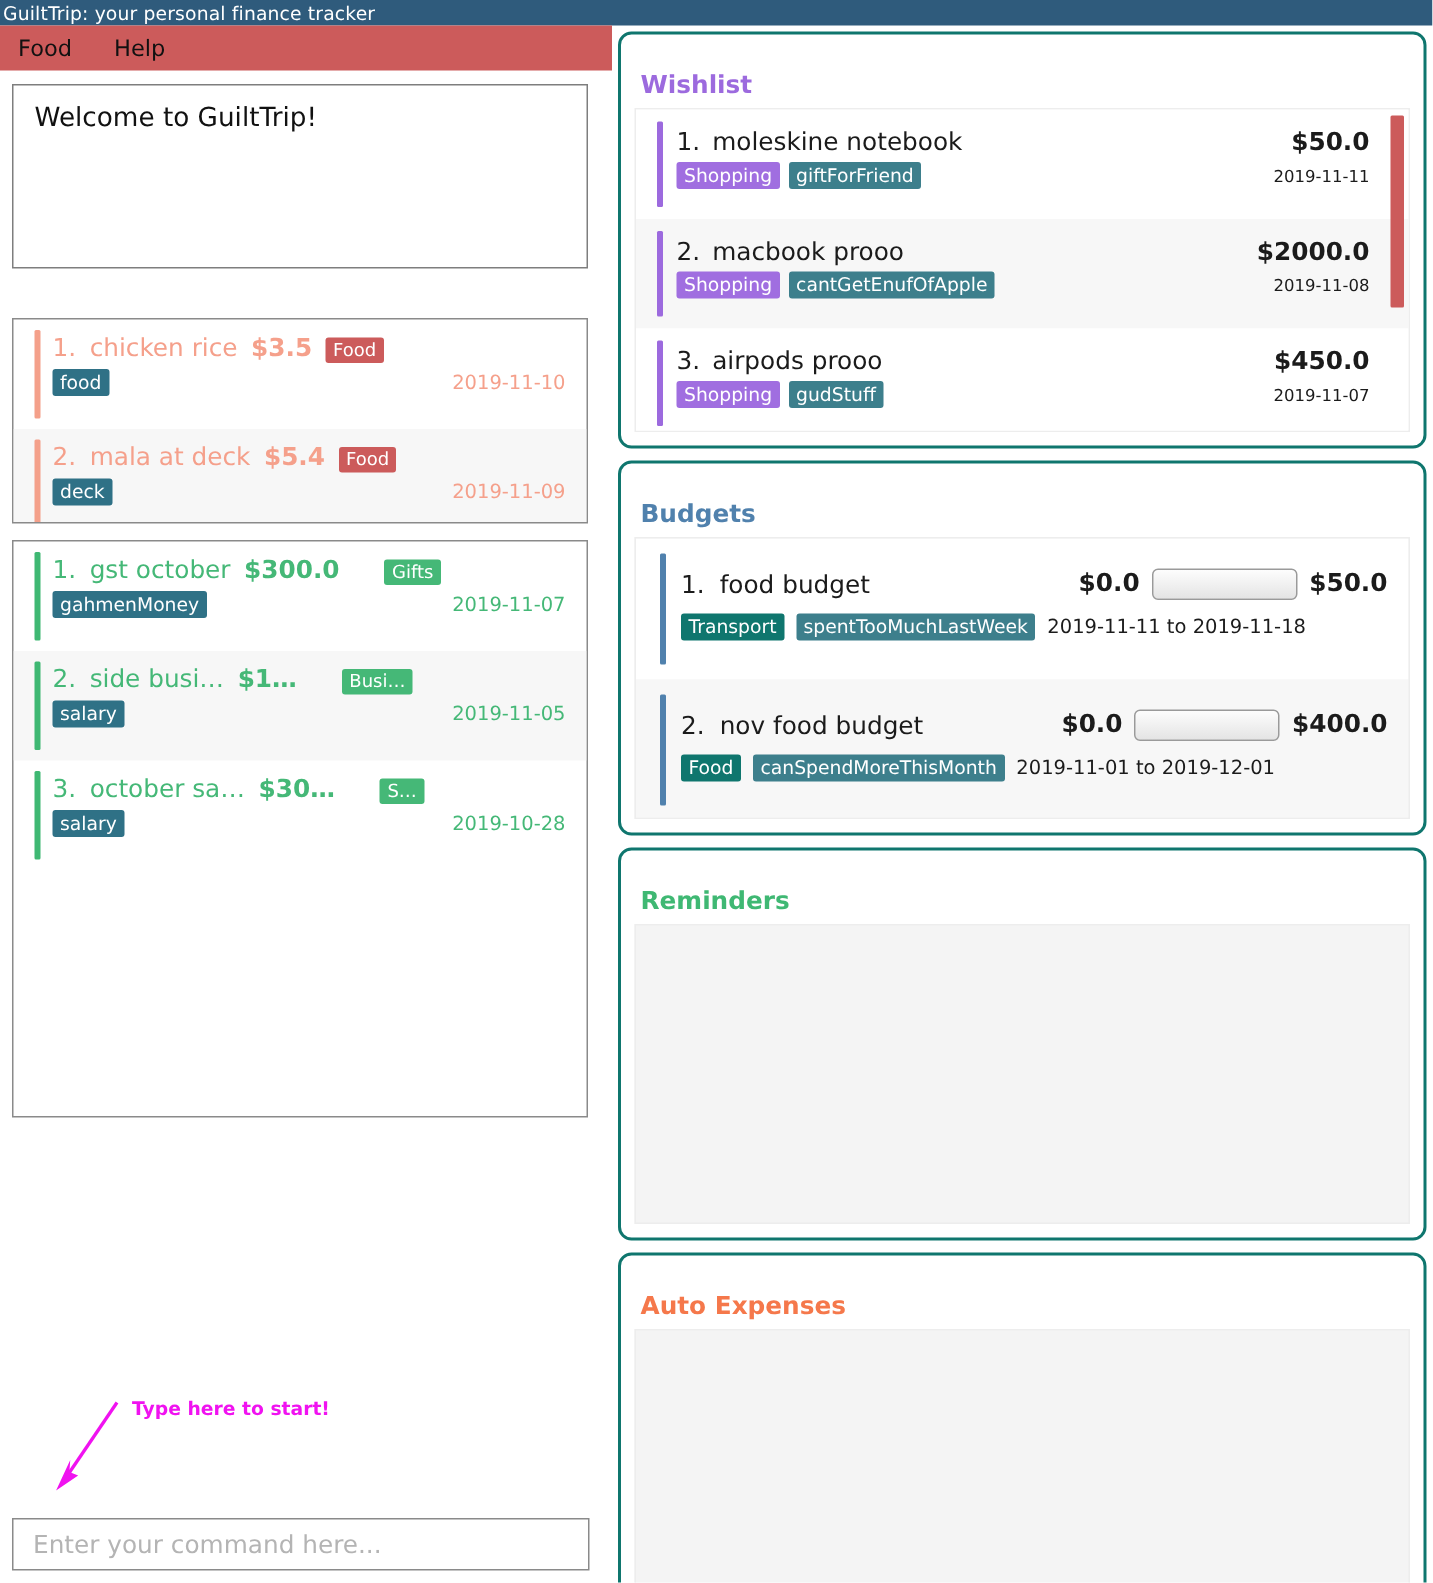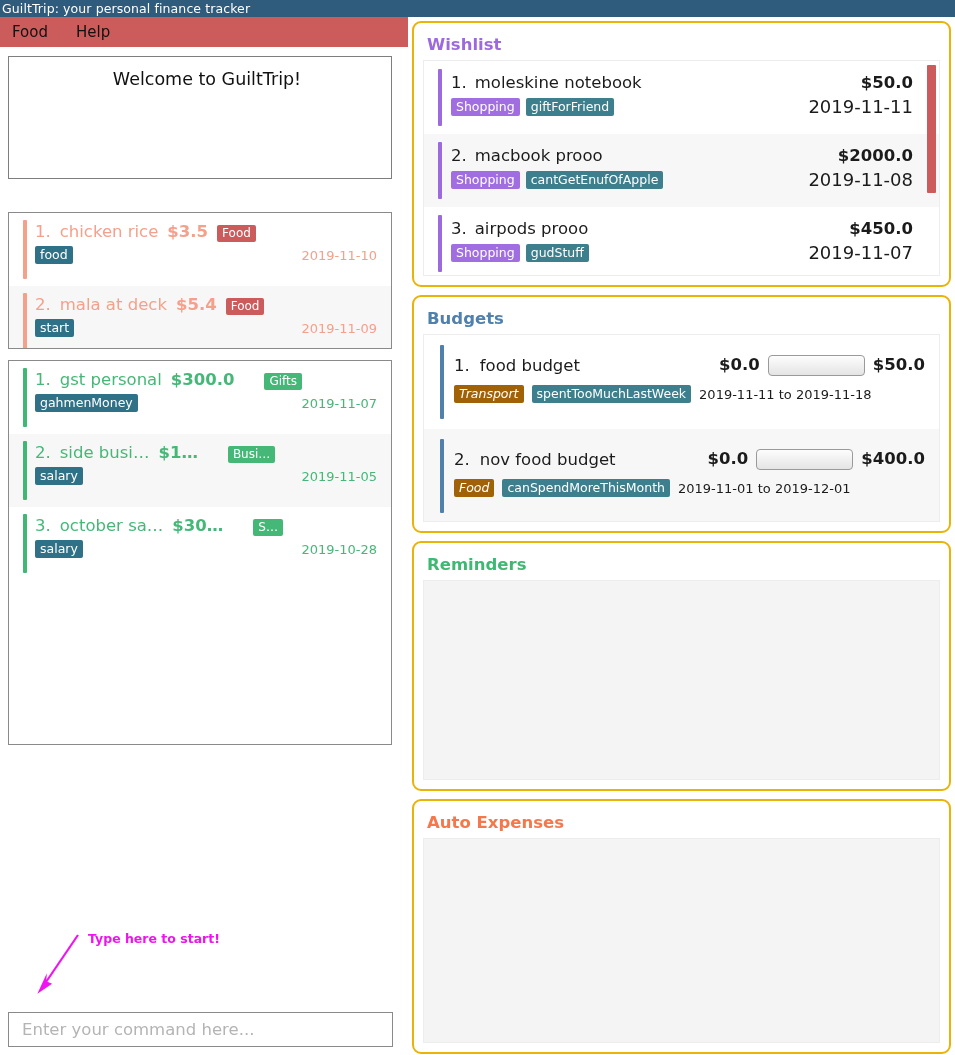--- a/index.html
+++ b/index.html
@@ -67,21 +67,20 @@
   }
 
   
   .welcome-box {
     margin: 9px 16px 0 8px;
     height: 123px;
     border: 1px solid #7e7e7e;
     background: #ffffff;
     box-sizing: border-box;
     padding: 12px 0 0 14px;
-    text-align: center;
   }
   .welcome-text {
     font-size: 17.5px;
     color: #111111;
   }
 
   
   .list-panel {
     margin: 0 16px 0 8px;
     border: 1px solid #8a8a8a;
@@ -201,25 +200,25 @@
     color: #111111;
     padding: 0 0 0 13px;
     font-family: "DejaVu Sans", "Liberation Sans", sans-serif;
     outline: none;
   }
   .command-input::placeholder { color: #b4b4b4; }
 
   
   .card {
     margin: 0 4px 8px 4px;
-    border: 2px solid #eab308;
+    border: 2px solid #0f766e;
     border-radius: 9px;
     background: #ffffff;
     box-sizing: border-box;
-    padding: 12px 9px 9px 9px;
+    padding: 24px 9px 9px 9px;
     position: relative;
   }
   .card-title {
     font-size: 16.5px;
     font-weight: bold;
     margin: 0 0 6px 4px;
   }
   .card-title.wishlist  { color: #9c6ade; }
   .card-title.budgets   { color: #5081ad; }
   .card-title.reminders { color: #3fb873; }
@@ -271,21 +270,21 @@
   }
   .wl-chips { display: flex; gap: 6px; }
   .chip-cat-wl {
     font-size: 12.5px; color: #ffffff; background: #a06ee0;
     padding: 1px 5px 2px 5px; border-radius: 2px; line-height: 15px;
   }
   .chip-tag-wl {
     font-size: 12.5px; color: #ffffff; background: #3d7f8c;
     padding: 1px 5px 2px 5px; border-radius: 2px; line-height: 15px;
   }
-  .wl-date { font-size: 18px; color: #1b1b1b; }
+  .wl-date { font-size: 11px; color: #1b1b1b; }
 
   .wl-scrollbar {
     position: absolute;
     right: 3px;
     top: 4px;
     width: 9px;
     height: 128px;
     background: #cc5b5b;
     border-radius: 1px;
   }
@@ -334,22 +333,22 @@
     position: absolute; left: 0; top: 0; bottom: 0;
     background: #5081ad;
   }
   .bg-line2 {
     display: flex;
     align-items: center;
     gap: 8px;
     margin-top: 9px;
   }
   .chip-cat-bg {
-    font-size: 12.5px; color: #ffffff; background: #a16207;
-    padding: 1px 5px 2px 5px; border-radius: 2px; line-height: 15px; font-style: italic;
+    font-size: 12.5px; color: #ffffff; background: #0f766e;
+    padding: 1px 5px 2px 5px; border-radius: 2px; line-height: 15px;
   }
   .chip-tag-bg {
     font-size: 12.5px; color: #ffffff; background: #3d7f8c;
     padding: 1px 5px 2px 5px; border-radius: 2px; line-height: 15px;
   }
   .bg-range { font-size: 13px; color: #1b1b1b; }
 </style>
 </head>
 <body>
 
@@ -386,33 +385,33 @@
       </div>
       <div class="entry expense alt">
         <div class="accent"></div>
         <div class="entry-row1">
           <span class="entry-index">2.</span>
           <span class="entry-title">mala at deck</span>
           <span class="entry-amount">$5.4</span>
           <span class="cat-chip expense">Food</span>
         </div>
         <div class="entry-row2">
-          <span class="tag-chip">start</span>
+          <span class="tag-chip">deck</span>
           <span class="entry-date">2019-11-09</span>
         </div>
       </div>
 
     </div>
 
     <div class="list-panel incomes">
       <div class="entry income">
         <div class="accent"></div>
         <div class="entry-row1">
           <span class="entry-index">1.</span>
-          <span class="entry-title">gst personal</span>
+          <span class="entry-title">gst october</span>
           <span class="entry-amount">$300.0</span>
           <span class="cat-chip income">Gifts</span>
         </div>
         <div class="entry-row2">
           <span class="tag-chip">gahmenMoney</span>
           <span class="entry-date">2019-11-07</span>
         </div>
       </div>
       <div class="entry income alt">
         <div class="accent"></div>

